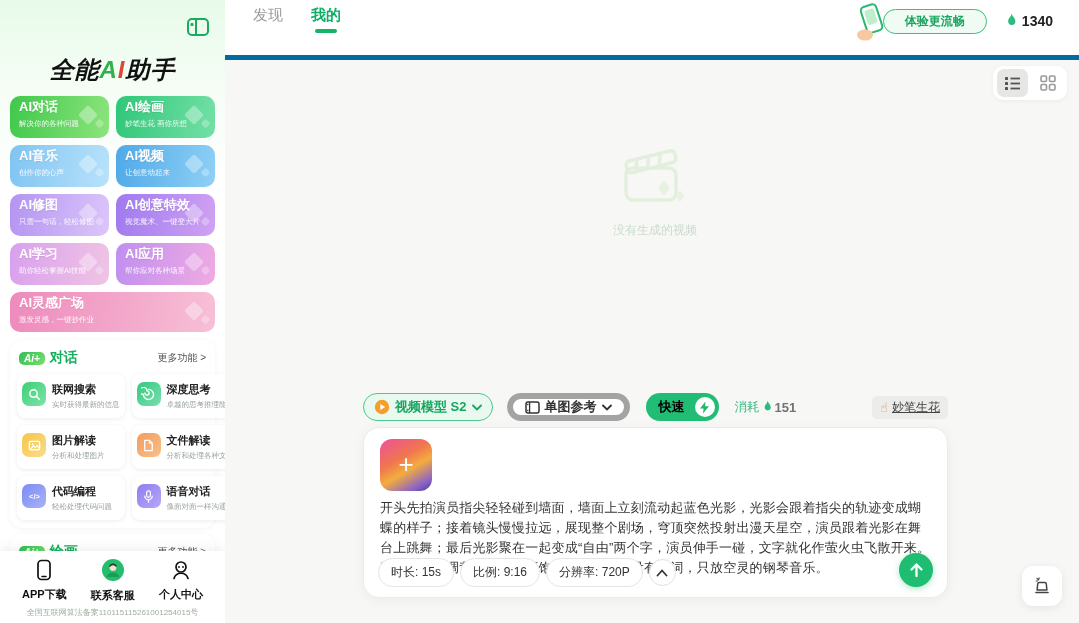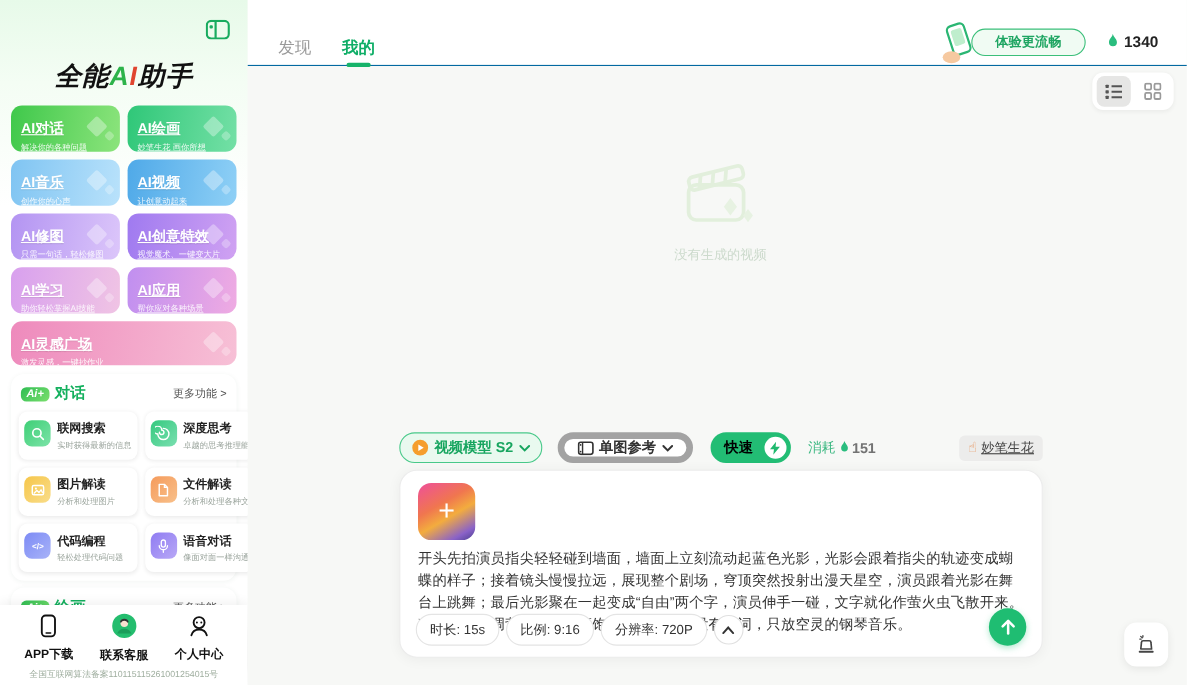--- a/index.html
+++ b/index.html
@@ -8,21 +8,21 @@
 
   
   .sidebar { position:absolute; left:0; top:0; width:225px; height:623px; background:linear-gradient(180deg,#e7fae9 0%,#f4fdf4 12%,#ffffff 30%); overflow:hidden; z-index:5; }
   .side-head { position:relative; height:50px; display:flex; align-items:center; justify-content:center; }
   .logo { font-size:23px; font-weight:800; color:#111; letter-spacing:3px; }
   .collapse-btn { position:absolute; right:16px; top:18px; width:22px; height:18px; cursor:pointer; }
   .slogan { text-align:center; font-size:24px; font-weight:900; font-style:italic; color:#111; height:40px; line-height:40px; letter-spacing:1px; }
   .slogan .g { color:#2db34a; } .slogan .r { color:#e0452f; }
 
   .cards { display:grid; grid-template-columns:1fr 1fr; gap:7px; margin:6px 10px 8px; }
-  .pcard { position:relative; height:42px; border-radius:10px; padding:12px 9px; overflow:hidden; color:#fff; cursor:pointer;text-decoration:underline; }
+  .pcard { position:relative; height:42px; border-radius:10px; padding:2px 9px; overflow:hidden; color:#fff; cursor:pointer; }
   .pcard.wide { grid-column:1 / span 2; height:40px; }
   .pcard .t { font-size:13px; font-weight:800; text-shadow:0 1px 1px rgba(0,0,0,.08); }
   .pcard .s { font-size:7.5px; margin-top:3px; opacity:.9; white-space:nowrap; }
   .deco { position:absolute; background:rgba(255,255,255,.35); transform:rotate(45deg); border-radius:2px; }
   .d1 { width:14px; height:14px; right:14px; top:12px; }
   .d2 { width:7px; height:7px; right:6px; top:24px; background:rgba(255,255,255,.28); }
 
   .section { background:#fff; border-radius:12px; margin:6px 10px; padding:7px 7px 8px; box-shadow:0 1px 5px rgba(40,80,50,.06); }
   .sec-head { display:flex; align-items:center; margin:2px 2px 7px; }
   .sec-badge { display:inline-block; padding:1px 5px; border-radius:5px; background:linear-gradient(135deg,#2fbd53,#7bdf6d); color:#fff; font-weight:900; font-style:italic; font-size:10px; }
@@ -35,21 +35,21 @@
   .feat .fs { font-size:7.5px; color:#9aa49c; margin-top:3px; white-space:nowrap; }
 
   .side-bottom { position:absolute; left:0; right:0; bottom:0; background:#fff; box-shadow:0 -3px 10px rgba(0,0,0,.06); padding:7px 10px 2px; z-index:6; }
   .sb-row { display:flex; justify-content:space-around; align-items:center; }
   .sb-item { text-align:center; cursor:pointer; }
   .sb-item .lbl { font-size:11px; font-weight:700; color:#111; margin-top:2px; }
   .side-footer { text-align:center; font-size:8px; color:#9fae9f; padding:4px 0 3px; }
 
   
   .main { position:absolute; left:225px; top:0; width:854px; height:623px; }
-  .topbar { position:absolute; left:0; top:0; right:0; height:60px; background:#fff; border-bottom:1px solid #0369a1; display:flex; align-items:flex-end;gap:22px; }
+  .topbar { position:absolute; left:0; top:0; right:0; height:60px; background:#fff; border-bottom:5px solid #0369a1; display:flex; align-items:flex-start;gap:22px; }
   .tabs { display:flex; gap:28px; margin-left:28px; }
   .tab { font-size:15px; color:#9a9a9a; cursor:pointer; position:relative; padding:6px 0; }
   .tab.active { color:#0fae67; font-weight:800; }
   .tab.active .underline { position:absolute; left:50%; transform:translateX(-50%); bottom:-2px; width:22px; height:4px; border-radius:3px; background:#17b36a; }
   .top-right { margin-left:auto; display:flex; align-items:center; margin-right:26px; }
   .booster { display:flex; align-items:center; cursor:pointer; }
   .booster-pill { margin-left:-8px; border:1.5px solid #3bbf7a; color:#1ea562; background:#f0fbf3; border-radius:999px; font-weight:700; font-size:12px; padding:3px 21px; }
   .credits { display:flex; align-items:center; gap:4px; margin-left:18px; }
   .credits .num { font-size:14px; font-weight:800; color:#222; }
 

